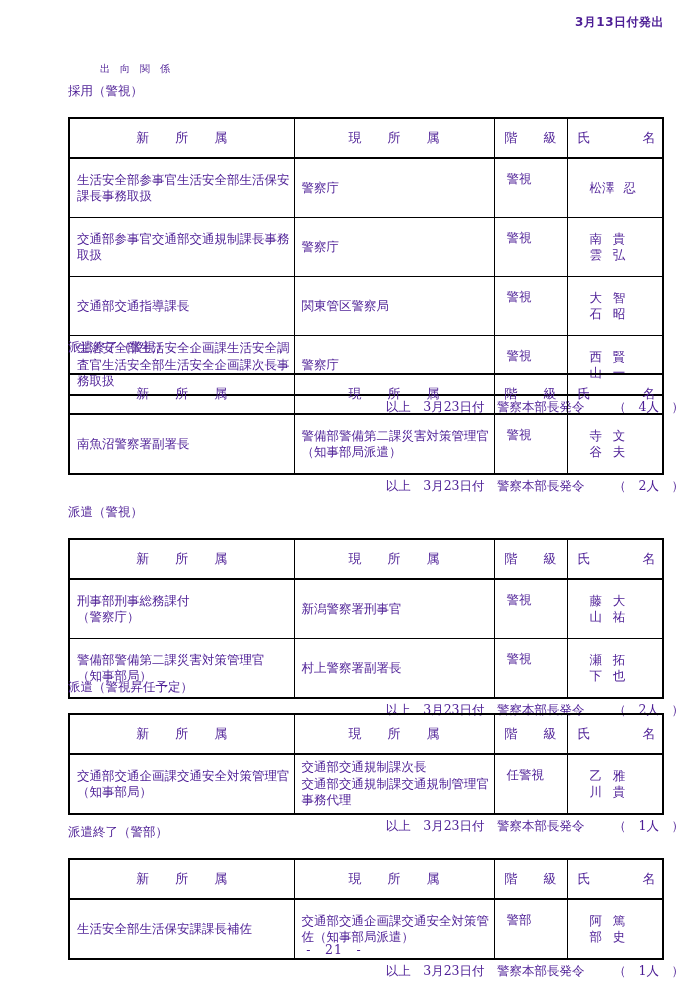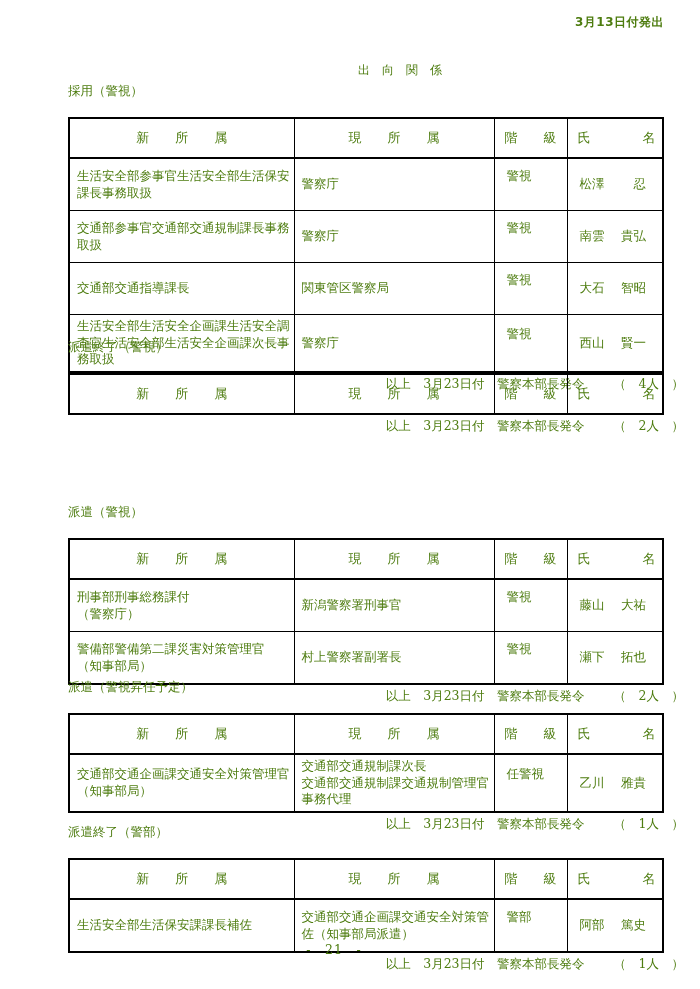--- a/index.html
+++ b/index.html
@@ -1,28 +1,28 @@
 <!DOCTYPE html>
 <html><head>
 <meta charset="utf-8">
 <style>
   html,body{margin:0;padding:0;background:#fff;}
   .page{
     position:relative;width:700px;height:989px;background:#ffffff;
     font-family:"DejaVu Serif","Liberation Serif",serif;
-    color:#4d7c0f;overflow:hidden;
+    color:#4c1d95;overflow:hidden;
   }
   .issue-date{
     position:absolute;top:14px;right:36px;
     font-family:"DejaVu Sans","Liberation Sans",sans-serif;
     font-weight:bold;font-size:12px;letter-spacing:0.5px;
   }
   .doc-title{
     position:absolute;top:62px;left:100px;width:600px;
-    text-align:center;font-size:12px;
+    font-size:10px;
   }
   .section{position:absolute;left:68px;width:594px;}
   .sec0{top:84px}
   .sec1{top:340px}
   .sec2{top:505px}
   .sec3{top:680px}
   .sec4{top:825px}
   .sec-label{font-size:12.5px;line-height:14px;margin-bottom:19px;}
   table.tbl{
     width:594px;border-collapse:collapse;table-layout:fixed;
@@ -32,21 +32,21 @@
     border:1px solid #000;border-bottom:2px solid #000;
     font-weight:normal;font-size:13px;height:17px;padding:10px;
     text-align:center;white-space:nowrap;overflow:hidden;
   }
   .tbl td{
     border:1px solid #000;vertical-align:middle;
     font-size:12.5px;line-height:16.5px;height:34px;
   }
   td.c-post{padding:3px 4px 3px 7px;white-space:pre-line;}
   td.c-rank{padding:0 0 17px 12px;}
-  td.c-name{padding:2px;}
+  td.c-name{padding:12px;}
   .name-wrap{display:flex;justify-content:space-between;align-items:center;padding:0 14px 0 10px;}
   .sec-footer{
     display:flex;justify-content:flex-end;align-items:baseline;gap:29px;
     width:616px;margin-top:3px;font-size:12.5px;white-space:nowrap;
   }
   .page-number{
     position:absolute;top:942px;left:0;width:668px;
     text-align:center;font-size:12.5px;letter-spacing:1px;
   }
 </style>
@@ -141,20 +141,32 @@
           </colgroup>
       <thead>
         <tr>
           <th>新　　所　　属</th>
           <th>現　　所　　属</th>
           <th>階　　級</th>
           <th>氏　　　　名</th>
         </tr>
       </thead>
       <tbody>
+    <tr>
+      <td class="c-post">南魚沼警察署副署長</td>
+      <td class="c-post">警備部警備第二課災害対策管理官
+（知事部局派遣）</td>
+      <td class="c-rank">警視</td>
+      <td class="c-name">
+        <div class="name-wrap">
+          <span>寺谷</span>
+          <span>文夫</span>
+        </div>
+      </td>
+    </tr>
           </tbody>
     </table>
     <div class="sec-footer">
       <span>以上　3月23日付　警察本部長発令</span>
       <span>（　2人　）</span>
     </div>
       </div>
       <div class="section sec2">
     <div class="sec-label">派遣（警視）</div>
     <table class="tbl">

